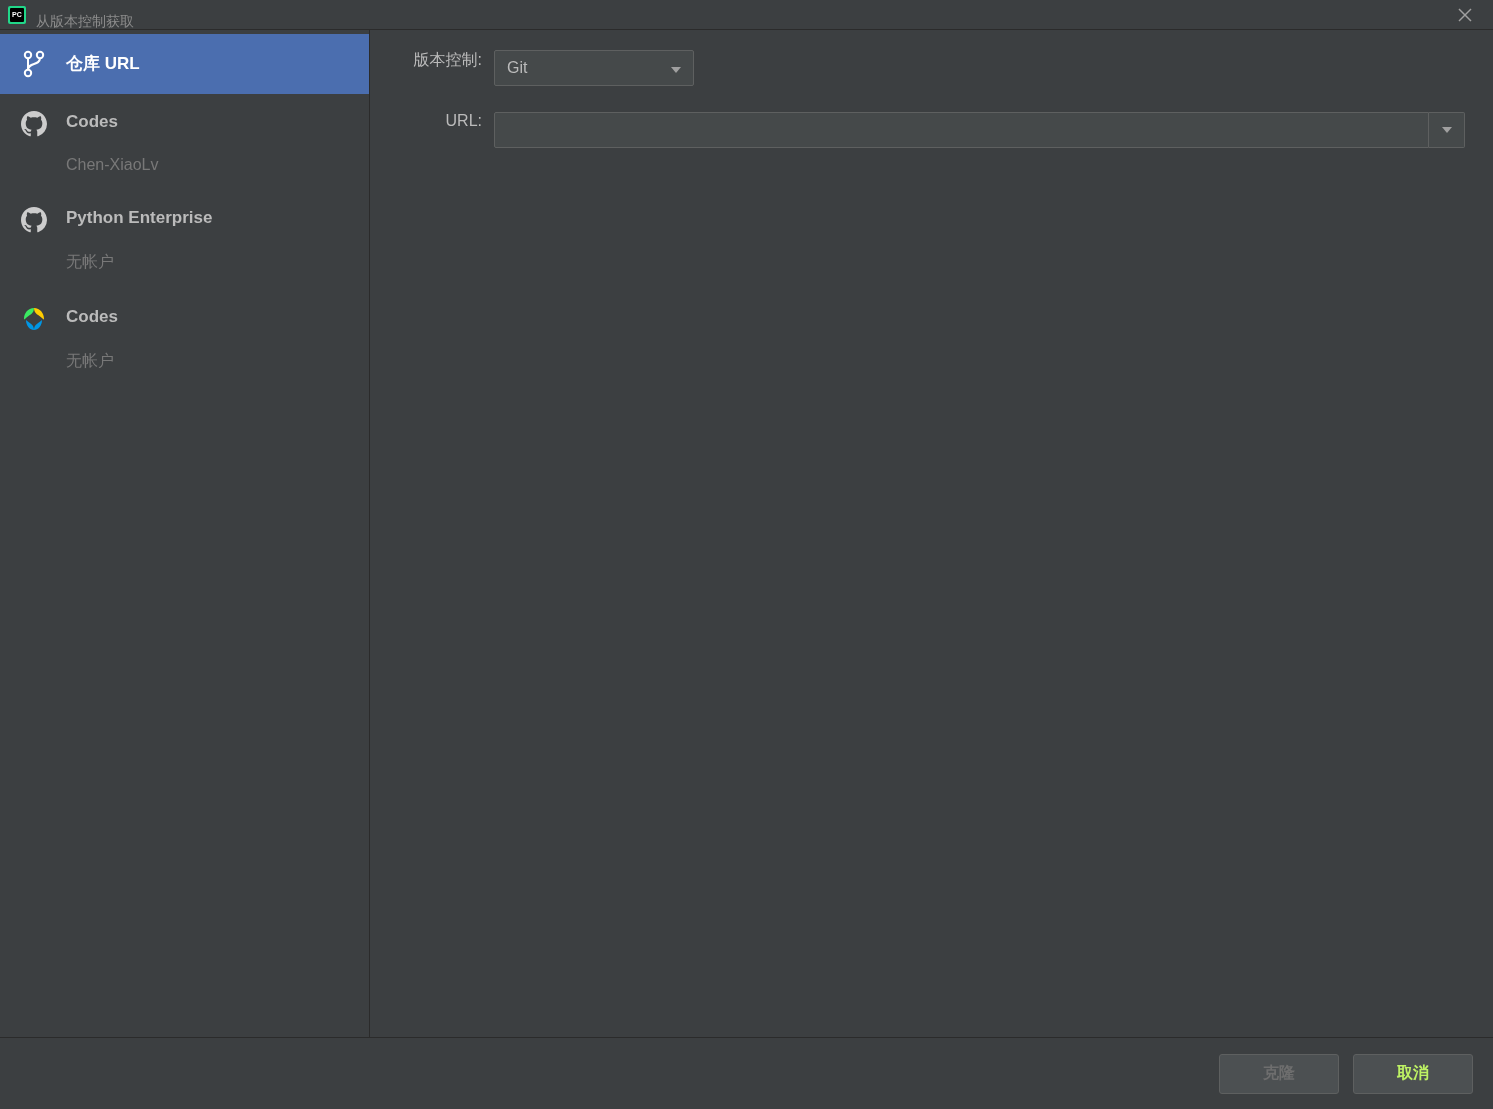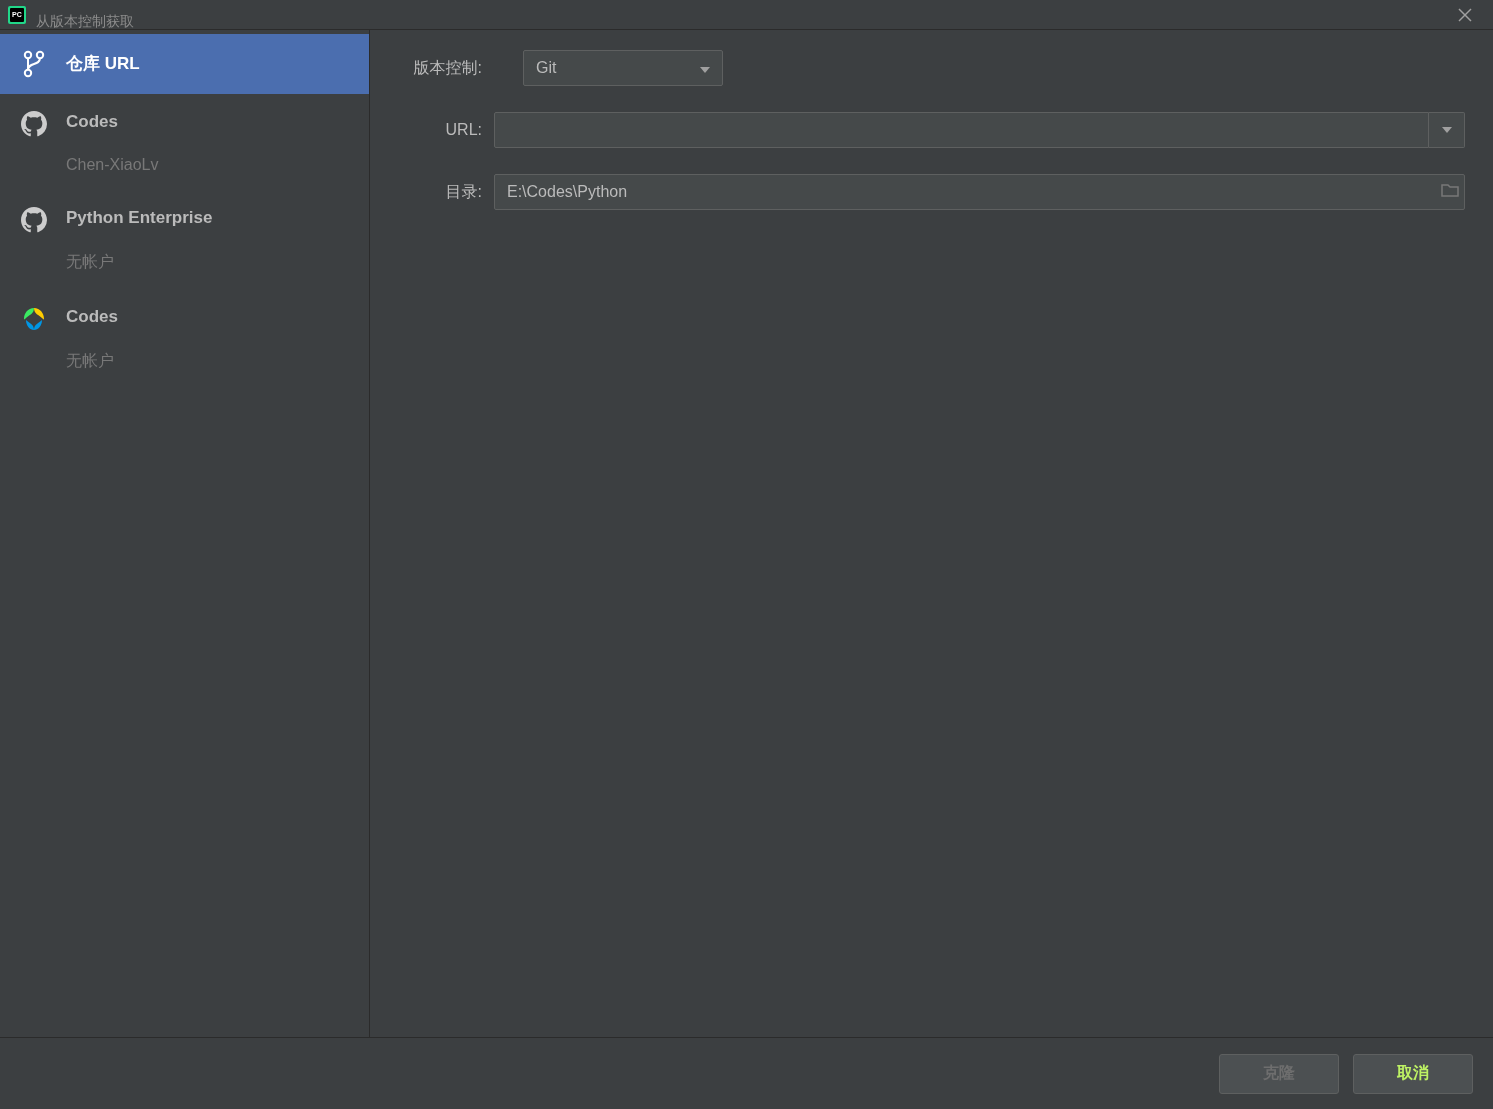--- a/index.html
+++ b/index.html
@@ -100,42 +100,40 @@
       margin-top: 24px;
     }
     
     .content {
       flex: 1;
       background: #3c3f41;
       padding: 20px 28px;
     }
     .form-row {
       display: flex;
-      align-items: center;
       margin-bottom: 26px;
     }
     .form-label {
       font-size: 16px;
       color: #bbbbbb;
       width: 96px;
       text-align: right;
       padding-right: 12px;
     }
     .select-box {
       position: relative;
       width: 200px;
       height: 36px;
       background: #45494a;
       border: 1px solid #5e6060;
       border-radius: 2px;
       display: flex;
       align-items: center;
       padding: 0 12px;
       cursor: pointer;
-      margin-left: 29px;
     }
     .select-value {
       flex: 1;
       font-size: 16px;
       color: #bbbbbb;
     }
     .select-arrow {
       color: #a0a0a0;
     }
     .input-group {
@@ -316,31 +314,20 @@
       <div class="input-group">
         <input type="text" class="text-input" value="" style="">
         <div class="input-addon">
           <svg width="10" height="6" viewBox="0 0 10 6">
               <path d="M0 0 L5 6 L10 0 Z" fill="#a0a0a0"></path>
             </svg>
         </div>
       </div>
     </div>
 
-    <div class="form-row">
-      <span class="form-label">目录:</span>
-      <div class="dir-input-wrap">
-        <input type="text" class="dir-input" value="E:\Codes\Python" style="">
-        <span class="dir-browse">
-          <svg width="18" height="14" viewBox="0 0 18 14">
-            <path d="M1 2 L7 2 L9 4 L17 4 L17 13 L1 13 Z" fill="none" stroke="#787878" stroke-width="1.5"></path>
-          </svg>
-        </span>
-      </div>
-    </div>
 
   </div>
 </div>
 
 <div class="footer">
   <div class="btn disabled">
     <span>克隆</span>
   </div>
   <div class="btn">
     <span>取消</span>

